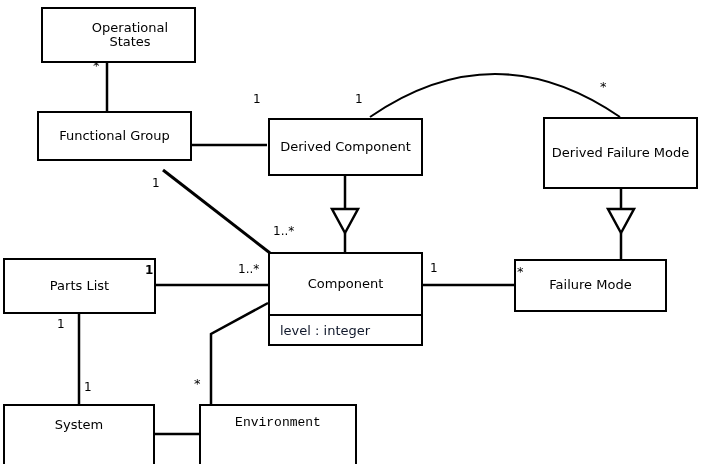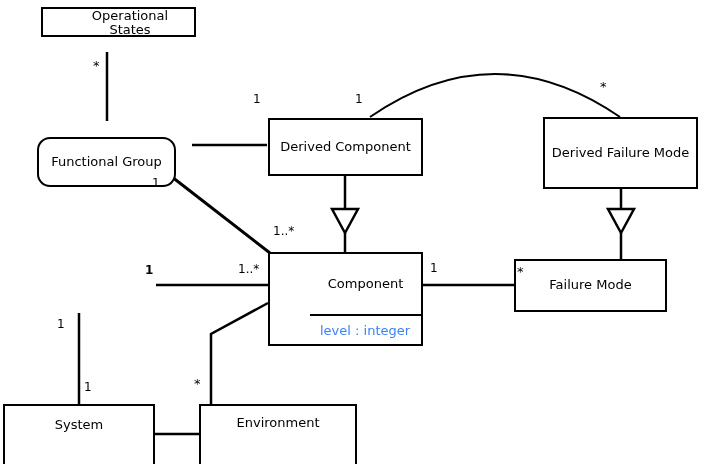--- a/index.html
+++ b/index.html
@@ -42,21 +42,21 @@
     color: #000000;
     line-height: 1.1;
     padding: 0 4px;
   }
   .uml-attr-compartment {
     border-top: 2px solid #000000;
     display: flex;
     align-items: center;
     justify-content: flex-start;
     font-size: 13px;
-    color: #3b82f6;
+    color: #0f172a;
     padding: 0 0 0 10px;
     height: 30px;
     box-sizing: border-box;
   }
   .multiplicity {
     position: absolute;
     font-size: 12px;
     color: #000000;
     white-space: nowrap;
     z-index: 6;
@@ -93,52 +93,55 @@
 
     <line x1="422" y1="285" x2="545" y2="285" stroke="#000000" stroke-width="2.5"></line>
 
     <line x1="79" y1="313" x2="79" y2="404" stroke="#000000" stroke-width="2.5"></line>
 
     <line x1="155" y1="434" x2="199" y2="434" stroke="#000000" stroke-width="2.5"></line>
 
     <polyline points="268,303 211,334 211,404" fill="none" stroke="#000000" stroke-width="2.5"></polyline>
   </svg>
 
-  <div class="uml-class" style="left:41px; top:7px; width:155px; height:30px;padding-left:23px;">
+  <div class="uml-class" style="left:41px; top:7px; width:155px; height:56px;padding-left:23px;">
     <div class="uml-name-compartment">Operational States</div>
   </div>
 
-  <div class="uml-class" style="left:37px; top:137px; width:139px; height:50px;border-radius:13px;">
+  <div class="uml-class" style="left:37px; top:111px; width:155px; height:50px;">
     <div class="uml-name-compartment">Functional Group</div>
   </div>
 
   <div class="uml-class" style="left:268px; top:118px; width:155px; height:58px;">
     <div class="uml-name-compartment">Derived Component</div>
   </div>
 
   <div class="uml-class" style="left:543px; top:117px; width:155px; height:72px;">
     <div class="uml-name-compartment">Derived Failure Mode</div>
   </div>
 
+  <div class="uml-class" style="left:3px; top:258px; width:153px; height:56px;">
+    <div class="uml-name-compartment">Parts List</div>
+  </div>
 
-  <div class="uml-class" style="left:268px; top:252px; width:155px; height:94px;padding-left:40px;">
+  <div class="uml-class" style="left:268px; top:252px; width:155px; height:94px;">
     <div class="uml-name-compartment">Component</div>
     <div class="uml-attr-compartment">level : integer</div>
   </div>
 
   <div class="uml-class" style="left:514px; top:259px; width:153px; height:53px;">
     <div class="uml-name-compartment">Failure Mode</div>
   </div>
 
   <div class="uml-class" style="left:3px; top:404px; width:152px; height:62px;">
     <div class="uml-name-compartment" style="padding-bottom:20px;">System</div>
   </div>
 
   <div class="uml-class" style="left:199px; top:404px; width:158px; height:62px;">
-    <div class="uml-name-compartment" style="padding-bottom:24px;">Environment</div>
+    <div class="uml-name-compartment" style="padding-bottom:24px;font-family:Liberation Mono, monospace;">Environment</div>
   </div>
 
   <div class="multiplicity mult-star" style="left:93px; top:59px;">*</div>
 
   <div class="multiplicity" style="left:253px; top:93px;">1</div>
 
   <div class="multiplicity" style="left:152px; top:177px;">1</div>
 
   <div class="multiplicity" style="left:273px; top:225px;">1..*</div>
 

